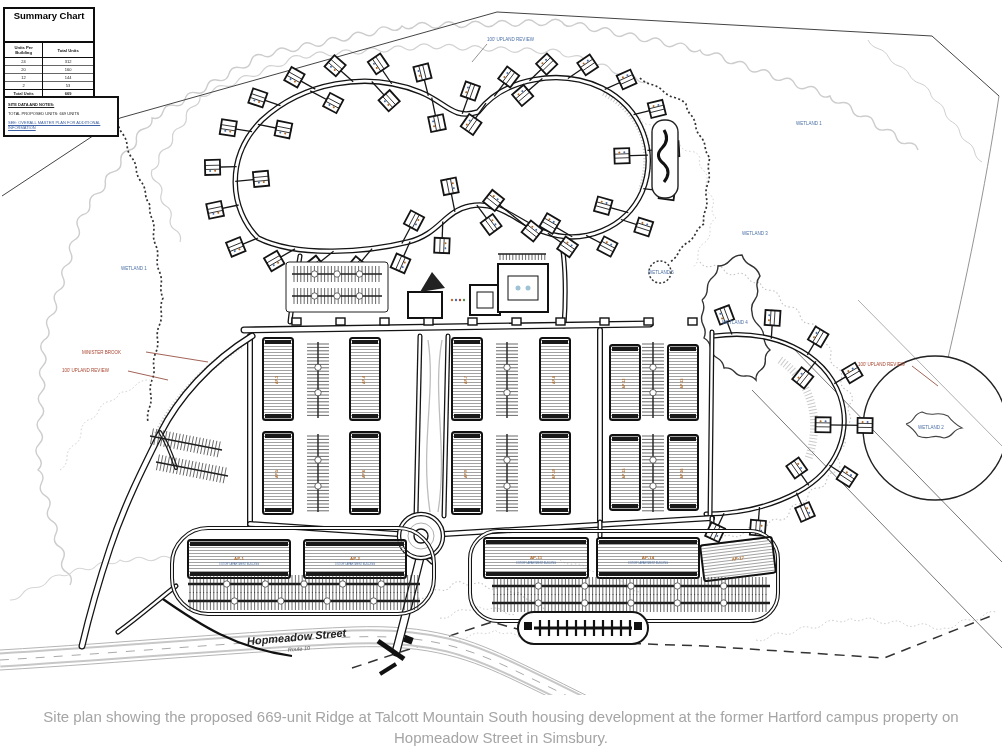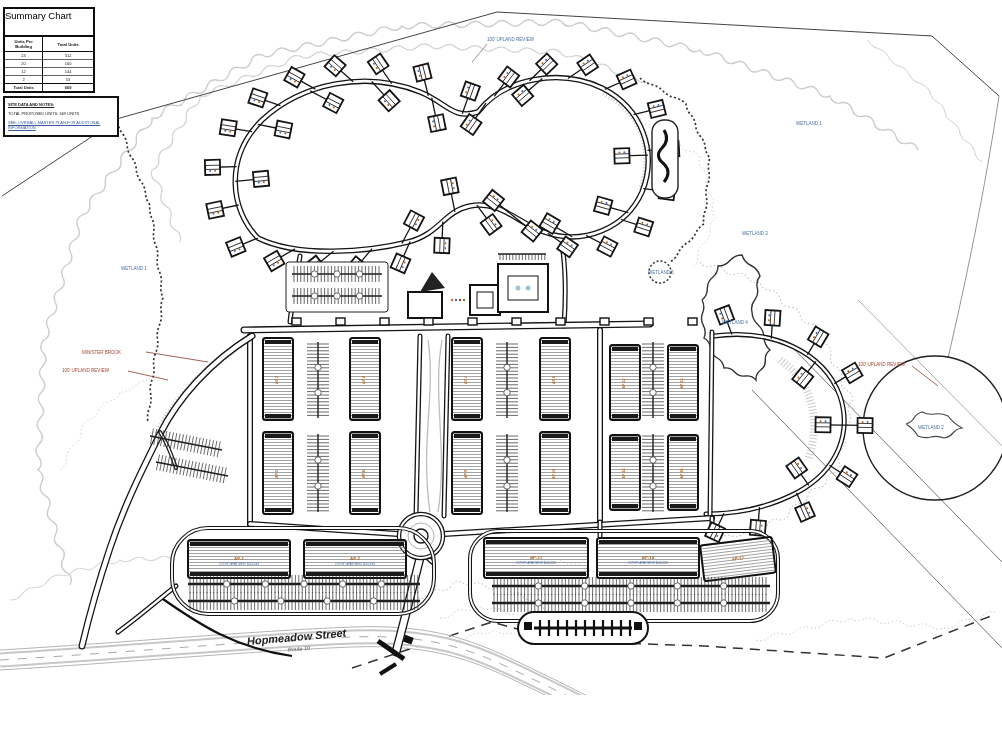--- a/index.html
+++ b/index.html
@@ -3,21 +3,21 @@
 <meta charset="utf-8">
 <style>
   html,body{margin:0;padding:0;background:#fff;}
   .page{position:relative;width:1002px;height:753px;overflow:hidden;background:#fff;
         font-family:"Liberation Sans",sans-serif;}
   .plan{position:absolute;left:0;top:0;width:1002px;height:695px;}
   svg{display:block;}
 
   
   .chart-box{position:absolute;left:3px;top:7px;width:88px;background:#fff;border:2px solid #0d0d0d;z-index:5;}
-  .chart-title{font-size:9.5px;font-weight:normal;text-align:left;padding:1px 0 14px;border-bottom:2px solid #0d0d0d;}
+  .chart-title{font-size:9.5px;font-weight:bold;text-align:center;padding:1px 0 20px;border-bottom:2px solid #0d0d0d;}
   table.sc{width:100%;border-collapse:collapse;table-layout:fixed;}
   .sc th{font-size:4.2px;font-weight:bold;text-align:center;padding:2px 1px;border-bottom:1.5px solid #0d0d0d;color:#111;}
   .sc th:first-child{border-right:1.5px solid #0d0d0d;width:40%;}
   .sc td{font-size:4px;text-align:center;padding:1px;border-top:1px solid #666;color:#222;}
   .sc td:first-child{border-right:1.5px solid #0d0d0d;}
   .sc tr.total td{border-top:1.5px solid #0d0d0d;font-weight:bold;}
 
   
   .notes-box{position:absolute;left:3px;top:96px;width:106px;border:2px solid #111;background:#fff;
              padding:4px 3px 5px;z-index:5;}
@@ -1855,13 +1855,16 @@
       </table>
     </div>
 
     <div class="notes-box" id="notes-box">
         <div class="note-line u">SITE DATA AND NOTES:</div>
         <div class="note-line">TOTAL PROPOSED UNITS: 669 UNITS</div>
         <div class="note-line link">SEE: OVERALL MASTER PLAN FOR ADDITIONAL INFORMATION</div>
       </div>
   </div>
 
+  <div class="caption">
+    <p>Site plan showing the proposed 669-unit Ridge at Talcott Mountain South housing development at the former Hartford campus property on Hopmeadow Street in Simsbury.</p>
+  </div>
 </div>
 
 </body></html>

